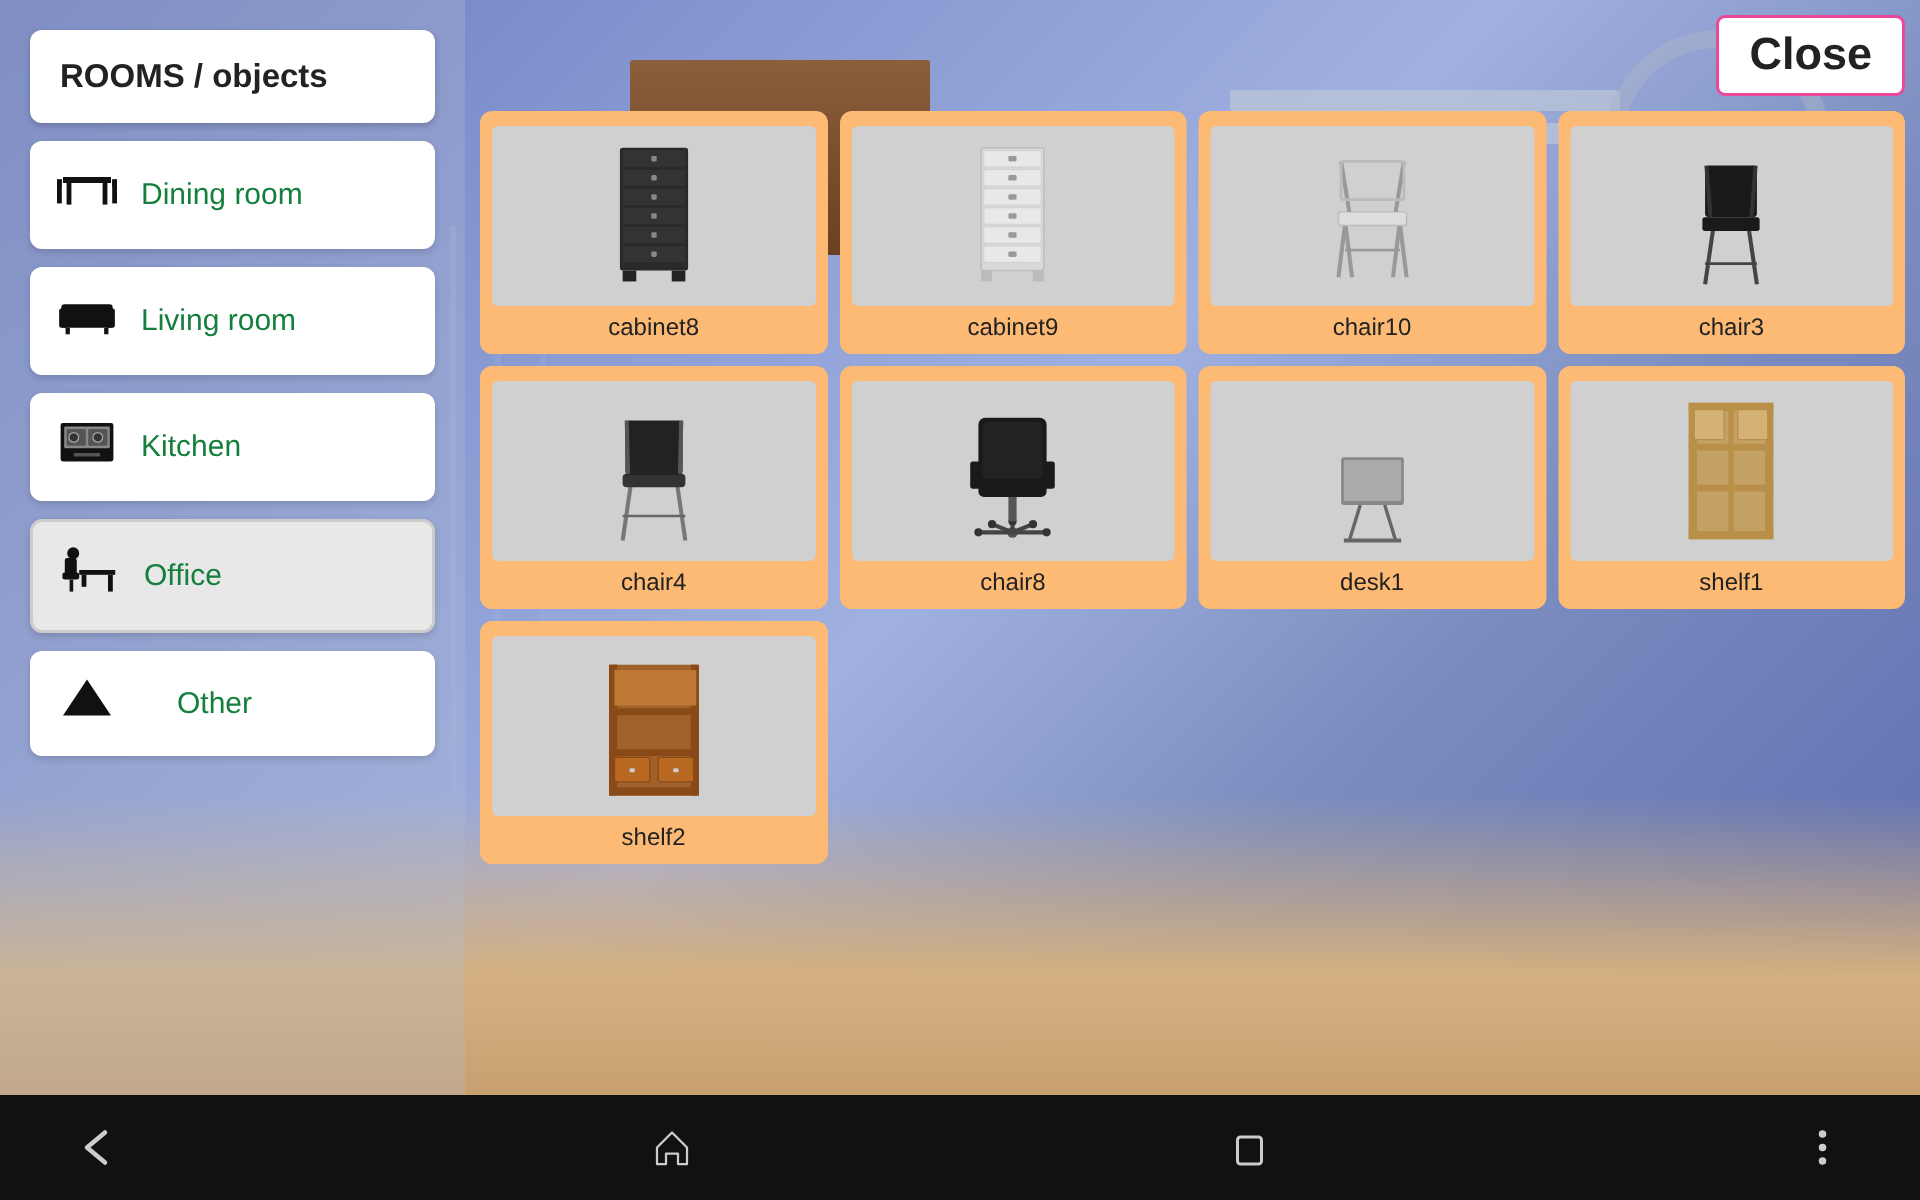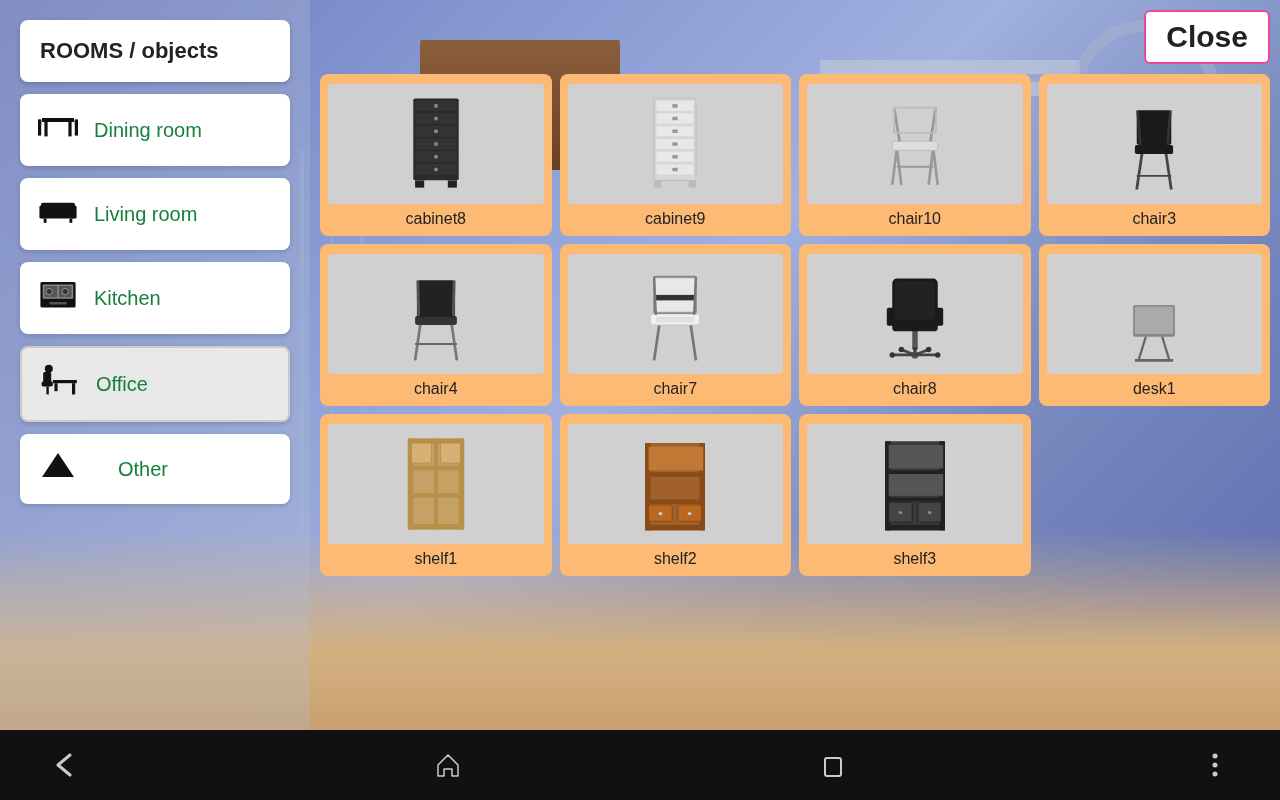--- a/index.html
+++ b/index.html
@@ -469,43 +469,20 @@
 
           <line x1="26" y1="57" x2="25" y2="18" stroke="#555" stroke-width="3"></line>
           <line x1="64" y1="57" x2="65" y2="18" stroke="#555" stroke-width="3"></line>
 
           <line x1="22" y1="88" x2="68" y2="88" stroke="#666" stroke-width="2"></line>
         </svg>
       </div>
       <span class="grid-item-label">chair4</span>
     </div>
 
-    <div class="grid-item">
-      <div class="grid-item-image">
-        <svg class="furniture-svg" viewBox="0 0 90 110" xmlns="http://www.w3.org/2000/svg">
-
-          <line x1="28" y1="65" x2="22" y2="106" stroke="#777" stroke-width="3"></line>
-          <line x1="62" y1="65" x2="68" y2="106" stroke="#777" stroke-width="3"></line>
-
-          <rect x="18" y="55" width="54" height="12" rx="3" fill="#f0f0f0" stroke="#ccc" stroke-width="1"></rect>
-
-          <rect x="24" y="58" width="42" height="6" rx="1" fill="#e0e0e0"></rect>
-
-          <rect x="22" y="14" width="46" height="40" rx="2" fill="none" stroke="#888" stroke-width="2"></rect>
-
-          <rect x="24" y="16" width="42" height="36" rx="2" fill="#e8e8e8"></rect>
-
-          <rect x="22" y="34" width="46" height="6" fill="#333"></rect>
-
-          <line x1="24" y1="56" x2="22" y2="14" stroke="#777" stroke-width="2.5"></line>
-          <line x1="66" y1="56" x2="68" y2="14" stroke="#777" stroke-width="2.5"></line>
-        </svg>
-      </div>
-      <span class="grid-item-label">chair7</span>
-    </div>
 
     <div class="grid-item">
       <div class="grid-item-image">
         <svg class="furniture-svg" viewBox="0 0 90 110" xmlns="http://www.w3.org/2000/svg">
 
           <circle cx="45" cy="100" r="4" fill="#555"></circle>
           <line x1="45" y1="100" x2="20" y2="100" stroke="#444" stroke-width="3"></line>
           <line x1="45" y1="100" x2="70" y2="100" stroke="#444" stroke-width="3"></line>
           <line x1="45" y1="100" x2="30" y2="94" stroke="#444" stroke-width="3"></line>
           <line x1="45" y1="100" x2="60" y2="94" stroke="#444" stroke-width="3"></line>
@@ -591,43 +568,20 @@
           <rect x="16" y="78" width="26" height="18" rx="1" fill="#b86820" stroke="#8a4a18" stroke-width="1"></rect>
           <rect x="48" y="78" width="26" height="18" rx="1" fill="#b86820" stroke="#8a4a18" stroke-width="1"></rect>
 
           <rect x="27" y="86" width="4" height="3" rx="1" fill="#ccc"></rect>
           <rect x="59" y="86" width="4" height="3" rx="1" fill="#ccc"></rect>
         </svg>
       </div>
       <span class="grid-item-label">shelf2</span>
     </div>
 
-    <div class="grid-item">
-      <div class="grid-item-image">
-        <svg class="furniture-svg" viewBox="0 0 90 110" xmlns="http://www.w3.org/2000/svg">
-
-          <rect x="12" y="8" width="66" height="98" rx="2" fill="#3a3a3a"></rect>
-          <rect x="12" y="8" width="6" height="98" fill="#222"></rect>
-          <rect x="72" y="8" width="6" height="98" fill="#222"></rect>
-          <rect x="12" y="100" width="66" height="6" fill="#222"></rect>
-
-          <rect x="12" y="40" width="66" height="4" fill="#222"></rect>
-          <rect x="12" y="70" width="66" height="4" fill="#222"></rect>
-
-          <rect x="16" y="12" width="60" height="26" fill="#555"></rect>
-          <rect x="16" y="44" width="60" height="24" fill="#555"></rect>
-
-          <rect x="16" y="75" width="26" height="22" rx="1" fill="#444" stroke="#222" stroke-width="1"></rect>
-          <rect x="48" y="75" width="26" height="22" rx="1" fill="#444" stroke="#222" stroke-width="1"></rect>
-          <rect x="27" y="85" width="4" height="3" rx="1" fill="#888"></rect>
-          <rect x="59" y="85" width="4" height="3" rx="1" fill="#888"></rect>
-        </svg>
-      </div>
-      <span class="grid-item-label">shelf3</span>
-    </div>
 
   </div>
 </div>
 
 <div class="android-nav">
   <button class="nav-btn" title="Back">
     <svg width="30" height="30" viewBox="0 0 30 30" xmlns="http://www.w3.org/2000/svg">
       <path d="M20 5 L8 15 L20 25" stroke="#ccc" stroke-width="3" fill="none" stroke-linecap="round" stroke-linejoin="round"></path>
     </svg>
   </button>

